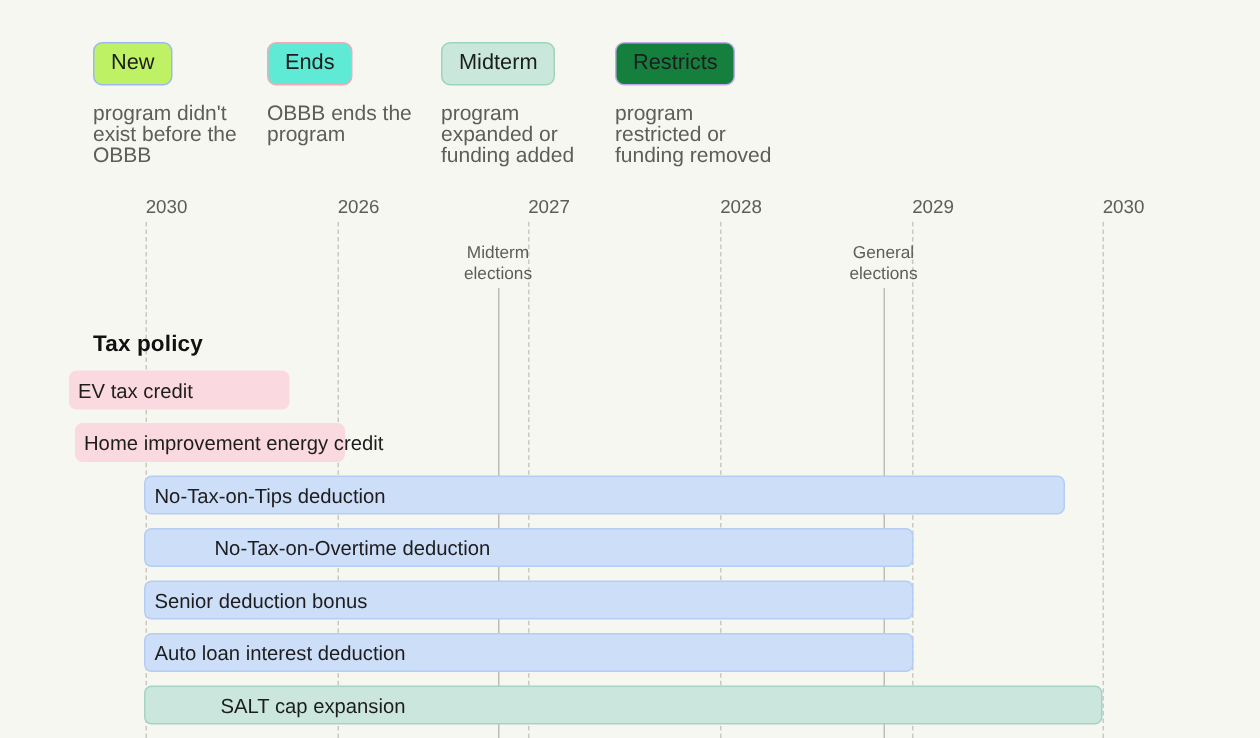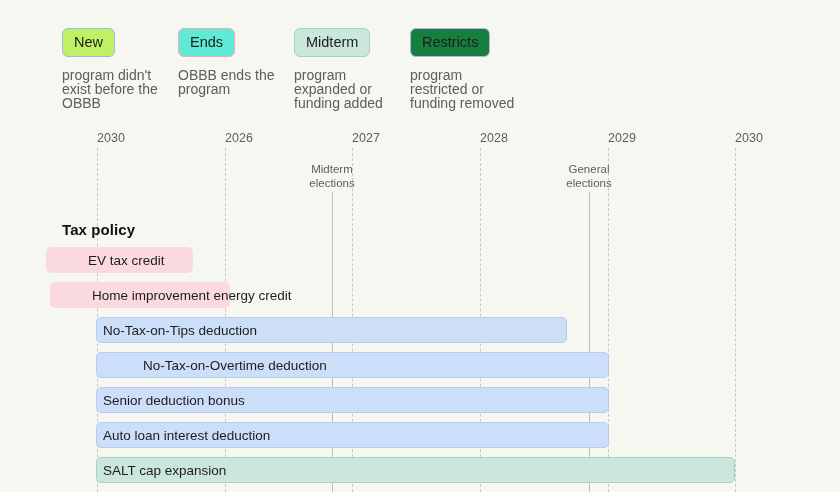--- a/index.html
+++ b/index.html
@@ -113,23 +113,23 @@
     display: flex;
     align-items: center;
     box-sizing: border-box;
   }
   .bar-label {
     font-size: 13.5px;
     color: #1d1d1d;
     white-space: nowrap;
     padding-left: 6px;
   }
-  .bar.ends     { background: #fbd9e1; border: none; padding-left: 36px; }
+  .bar.ends     { background: #fbd9e1; border: none; }
   .bar.new      { background: #cddef9; border: 1px solid #b5cdf4; }
-  .bar.expands  { background: #cbe7dd; border: 1px solid #a5d3c5; }
+  .bar.expands  { background: #cbe7dd; border: 1px solid #a5d3c5; padding-left: 44px; }
 </style>
 </head>
 <body>
 
 <div id="legend">
     <div class="legend-item" style="left: 0px;"><div class="legend-chip chip-new">New</div><div class="legend-desc">program didn't exist before the OBBB</div></div>
     <div class="legend-item" style="left: 116px;"><div class="legend-chip chip-ends">Ends</div><div class="legend-desc">OBBB ends the program</div></div>
     <div class="legend-item" style="left: 232px;"><div class="legend-chip chip-expands">Midterm</div><div class="legend-desc">program expanded or funding added</div></div>
     <div class="legend-item" style="left: 348px;"><div class="legend-chip chip-restricts">Restricts</div><div class="legend-desc">program restricted or funding removed</div></div>
   </div>
@@ -157,21 +157,21 @@
       <div>General</div>
       <div>elections</div>
     </div>
     <div class="section-title">Tax policy</div>
     <div class="bar ends" style="left: 46px; width: 147px; top: 247px;">
       <span class="bar-label">EV tax credit</span>
     </div>
     <div class="bar ends" style="left: 50px; width: 180px; top: 282px;">
       <span class="bar-label">Home improvement energy credit</span>
     </div>
-    <div class="bar new" style="left: 96px; width: 471px; top: 317px;">
+    <div class="bar new" style="left: 96px; width: 614px; top: 317px;">
       <span class="bar-label">No-Tax-on-Tips deduction</span>
     </div>
     <div class="bar new" style="left: 96px; width: 513px; top: 352px; padding-left: 40px;">
       <span class="bar-label">No-Tax-on-Overtime deduction</span>
     </div>
     <div class="bar new" style="left: 96px; width: 513px; top: 387px;">
       <span class="bar-label">Senior deduction bonus</span>
     </div>
     <div class="bar new" style="left: 96px; width: 513px; top: 422px;">
       <span class="bar-label">Auto loan interest deduction</span>

